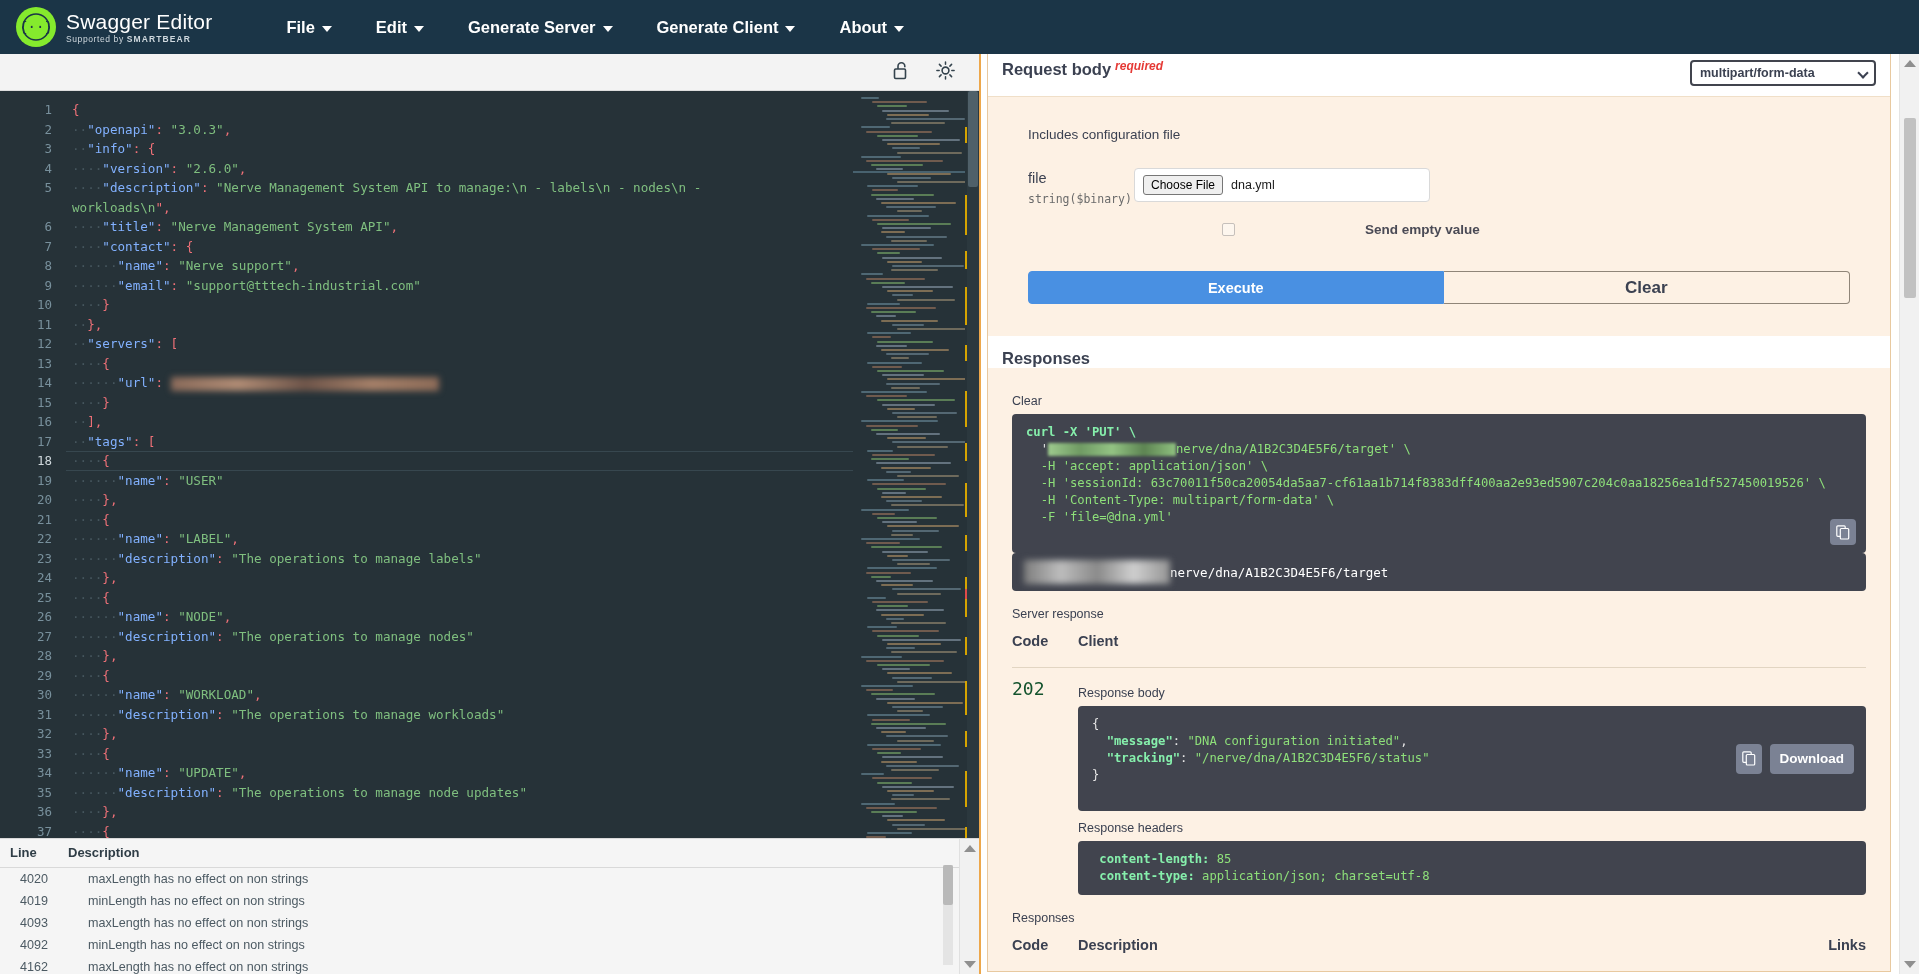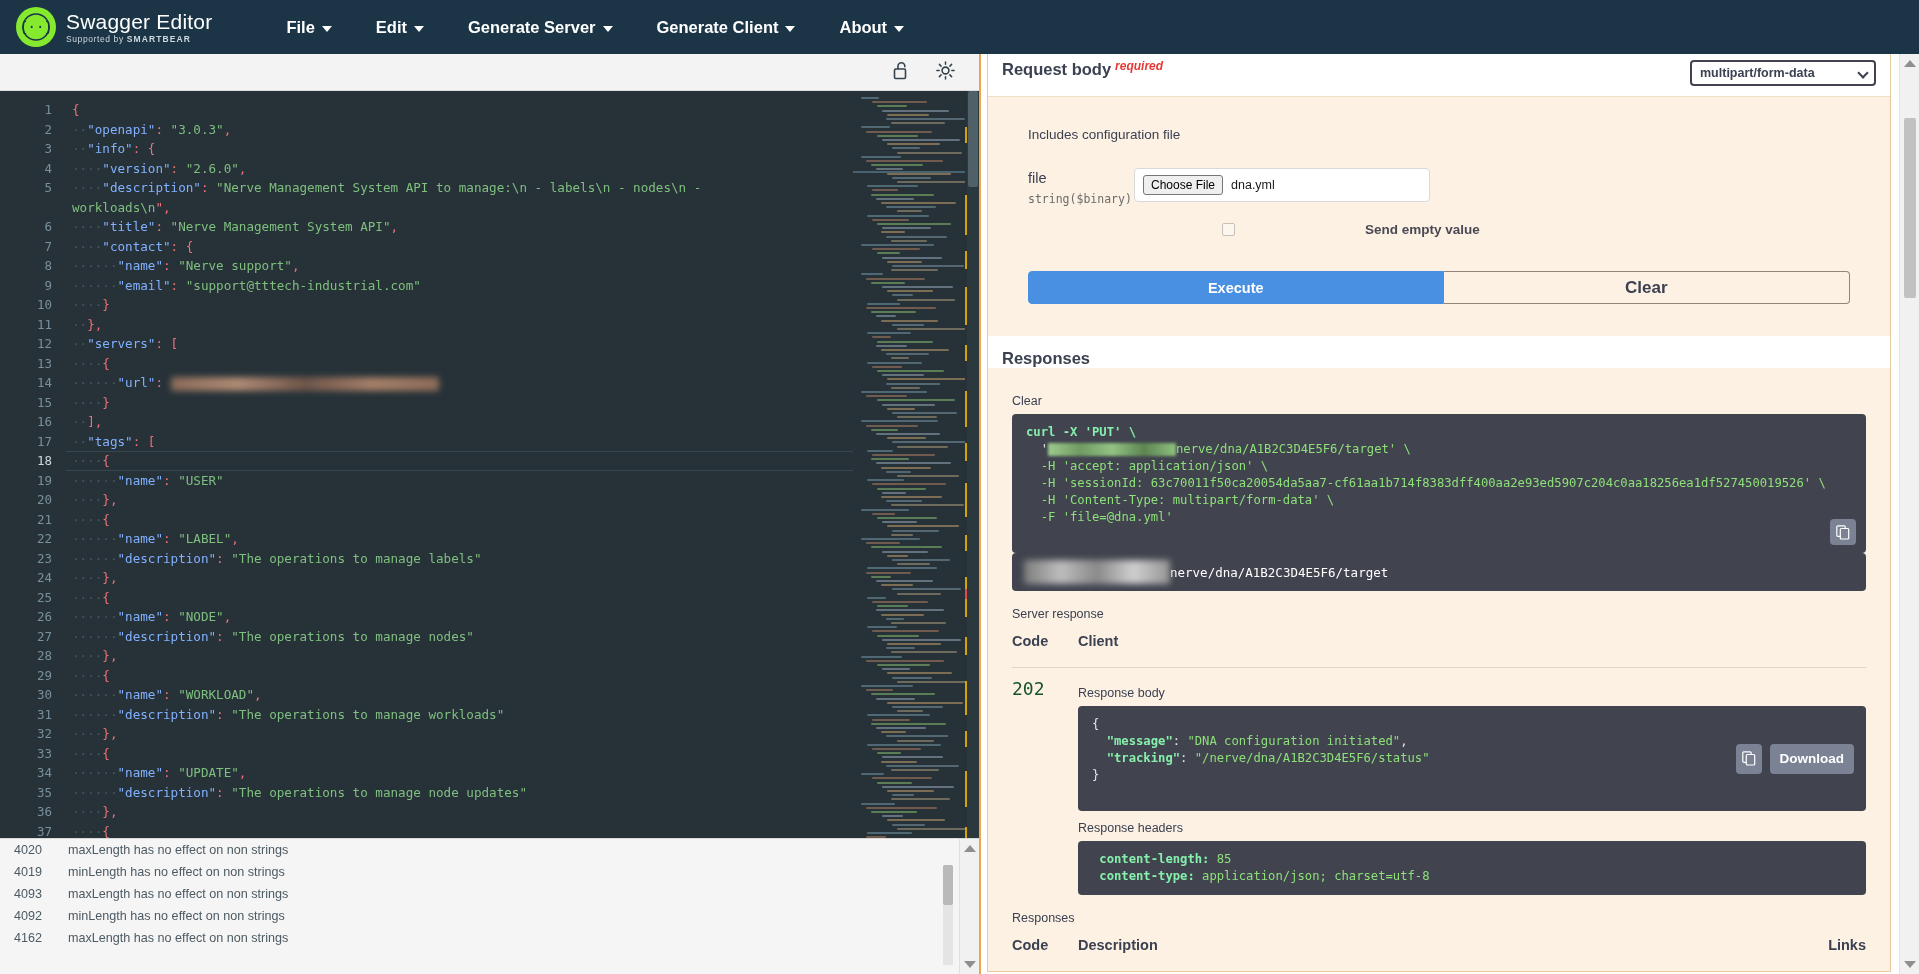--- a/index.html
+++ b/index.html
@@ -134,21 +134,21 @@
     display: flex; padding: 6px 0 7px 0;
     border-bottom: 1px solid #d9d9d9;
     font-size: 13px; font-weight: 700; color: #2f3d46;
   }
   #err-head .c-line { width: 46px; padding-left: 10px; }
   #err-head .c-desc { padding-left: 22px; }
   .err-row {
     display: flex; font-size: 12.6px; color: #4c5a63;
     padding: 4px 0; align-items: center;
   }
-  .err-row .c-line { width: 46px; padding-left: 14px; }
+  .err-row .c-line { width: 46px; padding-left: 0; margin-left: 20px; }
   .err-row .c-desc { padding-left: 22px; }
   #err-scroll {
     position: absolute; right: 26px; top: 26px; width: 10px; height: 100px;
     background: #e4e4e4;
   }
   #err-scroll .thumb {
     position: absolute; left: 0; top: 0; width: 10px; height: 40px;
     background: #b9b9b9; border-radius: 2px;
   }
   #err-outer-scroll {
@@ -646,20 +646,24 @@
           <div class="marker" style="top:680px;height:36px;background:#d6a400;"></div>
           <div class="marker" style="top:736px;height:18px;background:#d6a400;"></div>
           <div class="marker" style="top:498px;height:10px;background:#e04a4a;"></div>
         </div>
       <div id="editor-vscroll">
         <div class="thumb"></div>
       </div>
     </div>
 
     <div id="errors">
+      <div id="err-head">
+        <div class="c-line">Line</div>
+        <div class="c-desc">Description</div>
+      </div>
       <div id="err-rows">
           <div class="err-row">
             <div class="c-line">4020</div>
             <div class="c-desc">maxLength has no effect on non strings</div>
           </div>
           <div class="err-row">
             <div class="c-line">4019</div>
             <div class="c-desc">minLength has no effect on non strings</div>
           </div>
           <div class="err-row">

